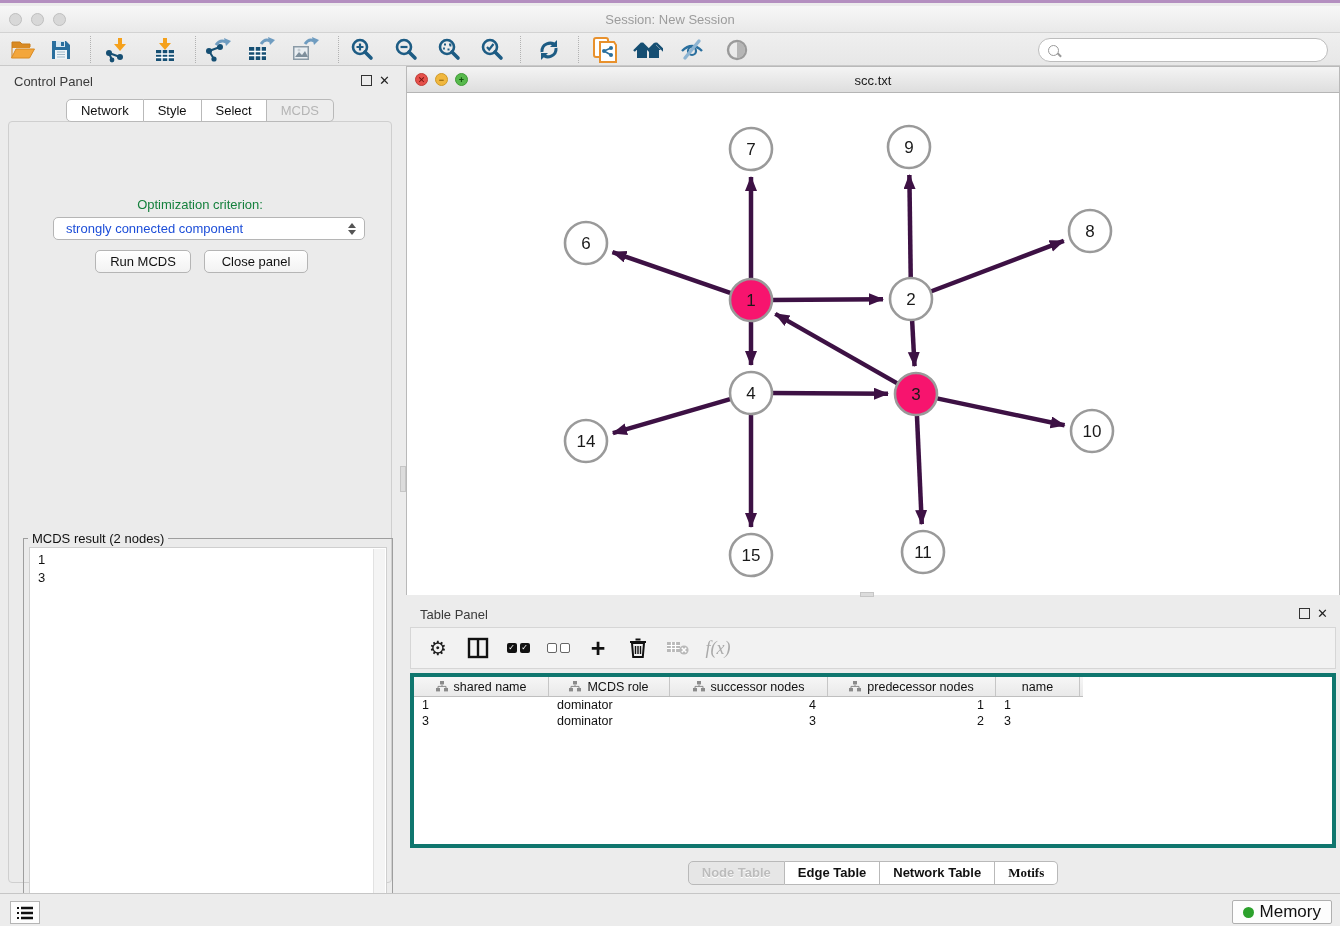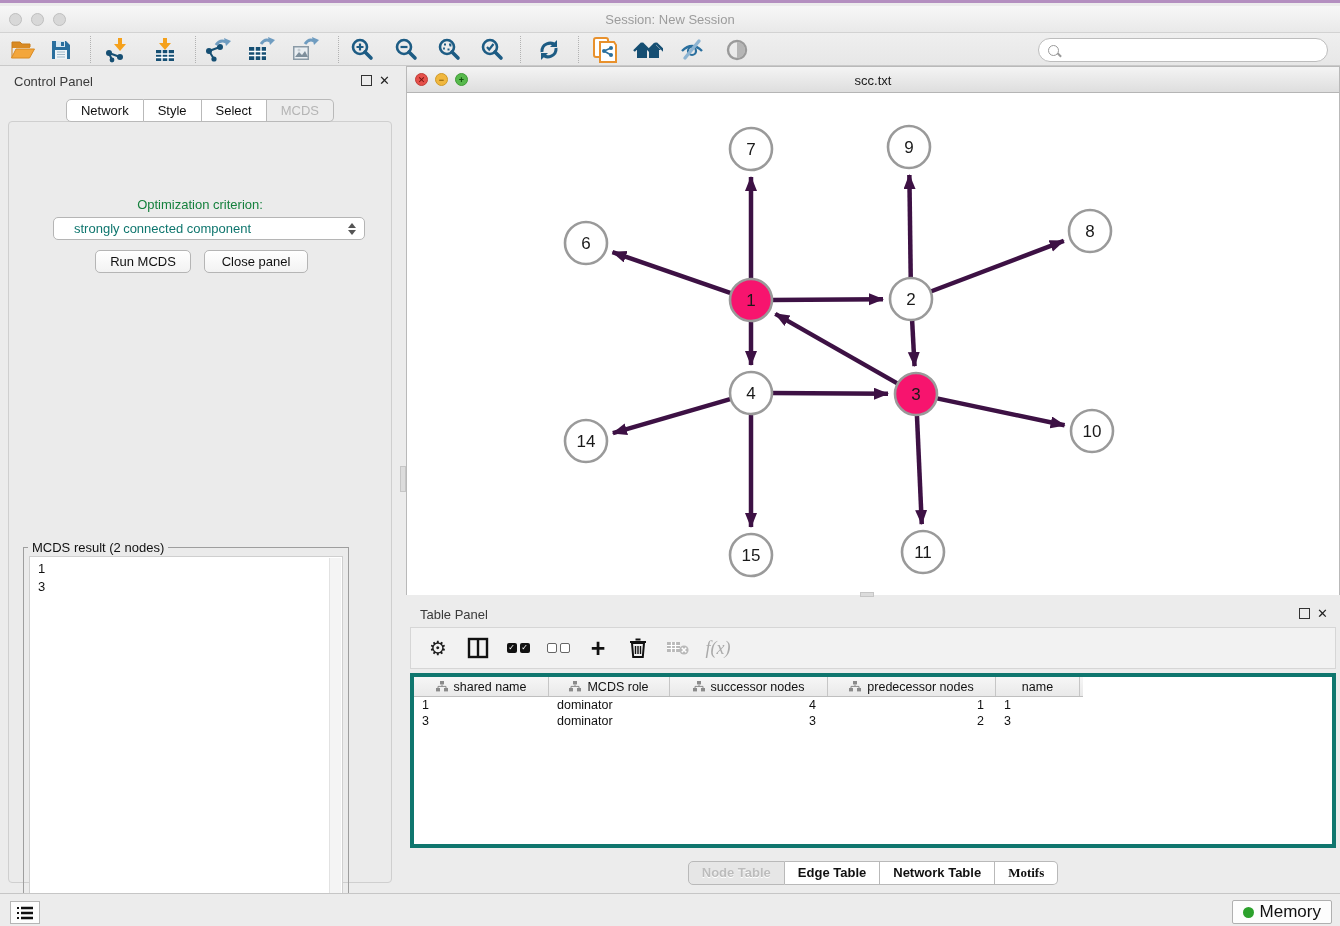--- a/index.html
+++ b/index.html
@@ -40,28 +40,28 @@
     background:#ebebeb; border:1px solid #cfcfcf; border-radius:4px; }
   .tabs-row { position:absolute; top:33px; left:0; width:100%; display:flex; justify-content:center; z-index:3; }
   .tab { background:#fff; border:1px solid #b9b9b9; border-left:none; font-size:13px;
     padding:3px 14px; color:#111; cursor:default; }
   .tab:first-child { border-left:1px solid #b9b9b9; border-radius:5px 0 0 5px; }
   .tab:last-child { border-radius:0 5px 5px 0; }
   .tab.disabled { color:#b5b5b5; background:#ededed; }
   .opt-label { position:absolute; left:0; width:100%; top:75px; text-align:center; font-size:13px; color:#15803d; }
   .dropdown { position:absolute; left:44px; top:95px; width:312px; height:23px; background:#fff;
     border:1px solid #b5b5b5; border-radius:5px; display:flex; align-items:center; font-size:13px; }
-  .dropdown span.val { margin-left:20px; color:#0f766e; }
+  .dropdown span.val { margin-left:12px; color:#1d4ed8; }
   .stepper { margin-left:auto; margin-right:8px; display:flex; flex-direction:column; gap:2px; }
   .stepper i { width:0; height:0; border-left:4px solid transparent; border-right:4px solid transparent; display:block; }
   .up { border-bottom:5px solid #555; } .down { border-top:5px solid #555; }
   .btn { position:absolute; top:128px; height:23px; background:linear-gradient(#ffffff,#f2f2f2);
     border:1px solid #b5b5b5; border-radius:5px; font-size:13px; color:#111;
     display:flex; align-items:center; justify-content:center; cursor:default; }
-  .resultbox { position:absolute; left:14px; top:425px; width:326px; height:377px;
+  .resultbox { position:absolute; left:14px; top:416px; width:370px; height:377px;
     border:1px solid #9e9e9e; }
   .resultbox .legend { position:absolute; top:-8px; left:4px; background:#ebebeb;
     font-size:13px; color:#111; padding:0 4px; }
   .result-text { position:absolute; left:5px; top:8px; right:5px; bottom:5px; background:#fff;
     border:1px solid #cfcfcf; font-size:13px; color:#111; padding:3px 0 0 8px; line-height:18px; }
   .result-scroll { position:absolute; right:1px; top:1px; bottom:1px; width:12px; background:#f4f4f4; border-left:1px solid #e2e2e2; }
   
   .vsplit { position:absolute; left:400px; top:63px; width:6px; height:827px; background:#ececec; }
   .vsplit .grip { position:absolute; top:400px; left:0; width:6px; height:26px; background:#dcdcdc; border:1px solid #c6c6c6; }
   .hgrip { position:absolute; left:860px; top:589px; width:14px; height:5px; background:#dcdcdc; border:1px solid #c6c6c6; }

